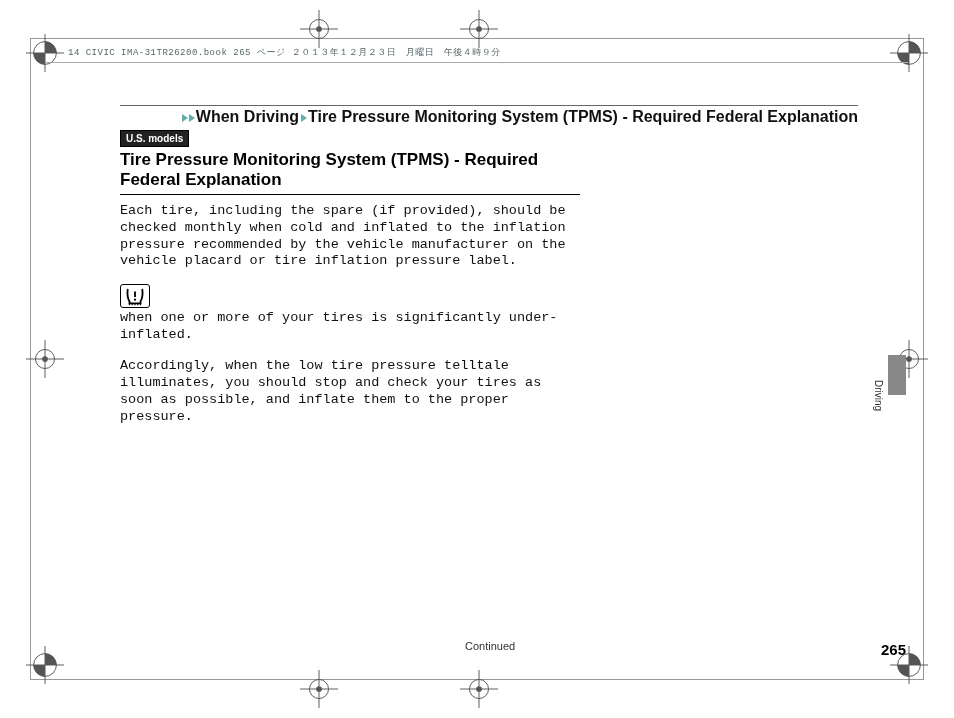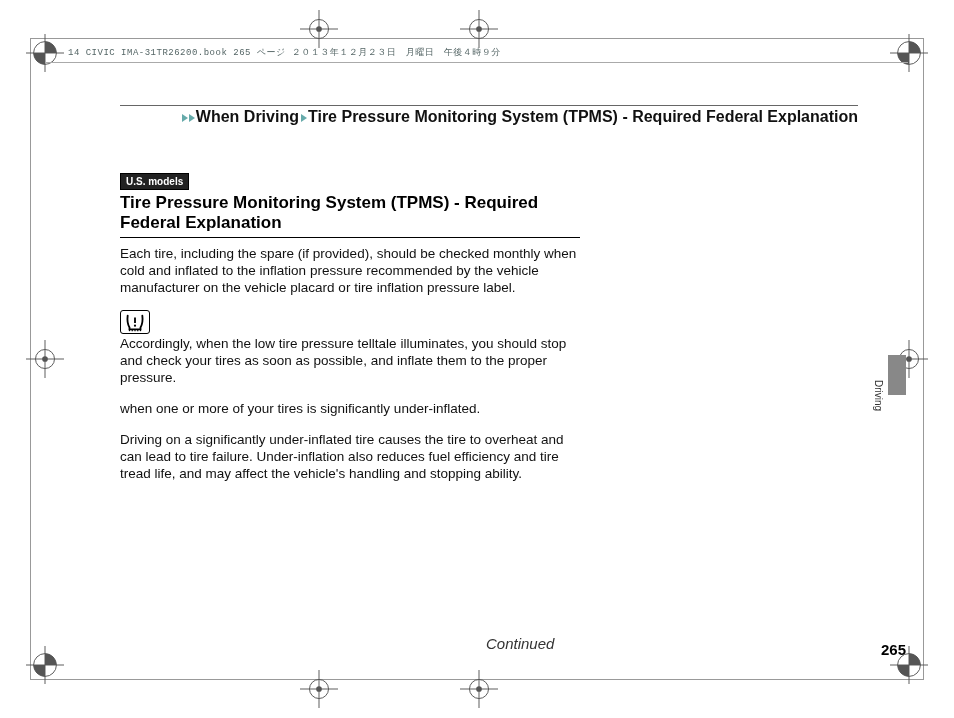--- a/index.html
+++ b/index.html
@@ -66,21 +66,20 @@
     }
     .breadcrumb-line {
       position: absolute;
       left: 120px; right: 96px; top: 105px;
       border-top: 1px solid #666;
     }
     .content {
       position: absolute;
       left: 120px; top: 128px;
       width: 460px;
-      margin-top: 43px;
     }
     .badge {
       display: inline-block;
       background: #222;
       color: #fff;
       font-size: 10px;
       padding: 2px 5px;
       border: 1px solid #000;
       font-weight: bold;
       margin-bottom: 3px;
@@ -91,36 +90,36 @@
       line-height: 1.2;
       padding-bottom: 3px;
       border-bottom: 1.5px solid #000;
       margin-bottom: 8px;
     }
     .para {
       font-size: 13.5px;
       line-height: 1.25;
       margin-bottom: 14px;
       color: #111;
+      font-family: Liberation Mono, monospace;
     }
     .tpms-icon {
       display: inline-block;
       width: 30px; height: 24px;
       border: 1.5px solid #000;
       border-radius: 3px;
       position: relative;
       margin-bottom: 2px;
       vertical-align: middle;
     }
     .tpms-icon svg { width: 100%; height: 100%; }
     .continued {
       position: absolute;
-      left: 486px; bottom: 66px;
-      font-size: 15px;
-      font-style: italic;
+      left: 465px; bottom: 66px;
+      font-size: 11px;
       color: #333;
     }
     .page-num {
       position: absolute;
       right: 48px; bottom: 60px;
       font-size: 15px;
       font-weight: bold;
     }
     .side-tab {
       position: absolute;
@@ -243,22 +242,21 @@
       <path d="M7 5 Q6 13 9 18 L9 20 L21 20 L21 18 Q24 13 23 5" fill="none" stroke="#000" stroke-width="2" stroke-linecap="round"></path>
       <line x1="9" y1="20" x2="9" y2="22" stroke="#000" stroke-width="1.3"></line>
       <line x1="12" y1="20" x2="12" y2="22" stroke="#000" stroke-width="1.3"></line>
       <line x1="15" y1="20" x2="15" y2="22" stroke="#000" stroke-width="1.3"></line>
       <line x1="18" y1="20" x2="18" y2="22" stroke="#000" stroke-width="1.3"></line>
       <line x1="21" y1="20" x2="21" y2="22" stroke="#000" stroke-width="1.3"></line>
       <line x1="15" y1="7" x2="15" y2="13" stroke="#000" stroke-width="2"></line>
       <circle cx="15" cy="16" r="1.2" fill="#000"></circle>
     </svg>
   </div>
+  <p class="para">when one or more of your tires is significantly under-inflated.</p>
   <p class="para">Accordingly, when the low tire pressure telltale illuminates, you should stop and check your tires as soon as possible, and inflate them to the proper pressure.</p>
-  <p class="para">when one or more of your tires is significantly under-inflated.</p>
-  <p class="para">Driving on a significantly under-inflated tire causes the tire to overheat and can lead to tire failure. Under-inflation also reduces fuel efficiency and tire tread life, and may affect the vehicle's handling and stopping ability.</p>
 </div>
 
 <div class="side-tab"></div>
 <div class="side-label">Driving</div>
 
 <div class="continued">Continued</div>
 <div class="page-num">265</div>
 
 </body></html>

